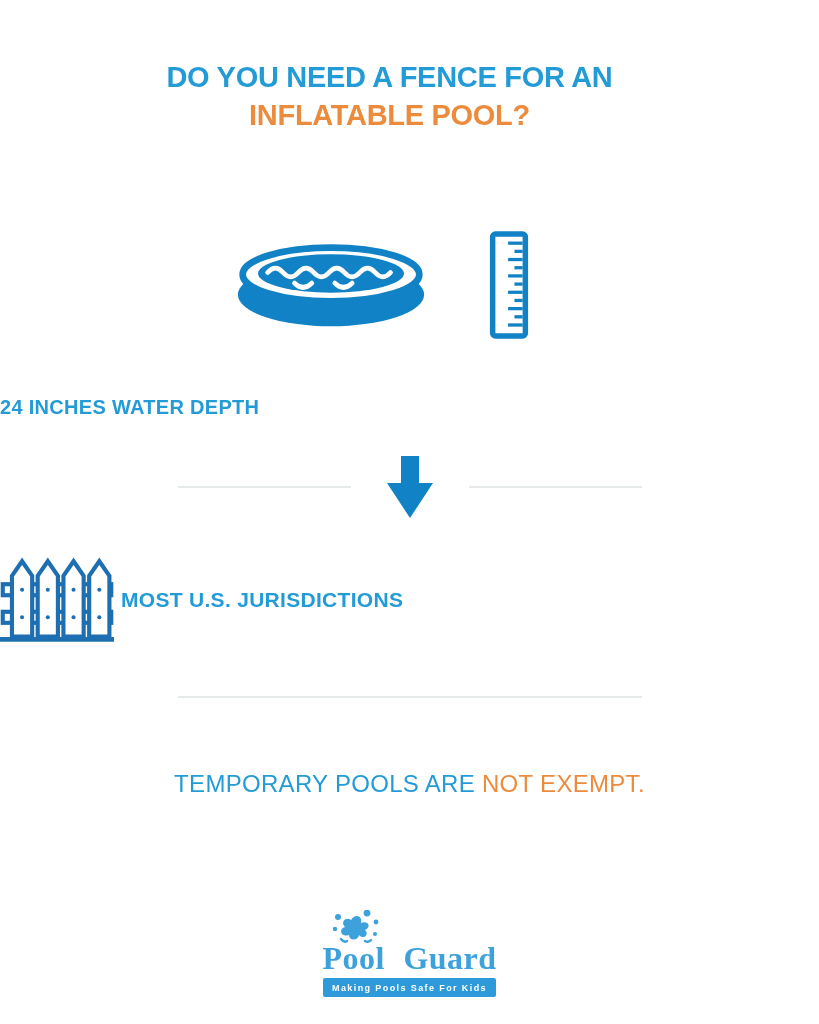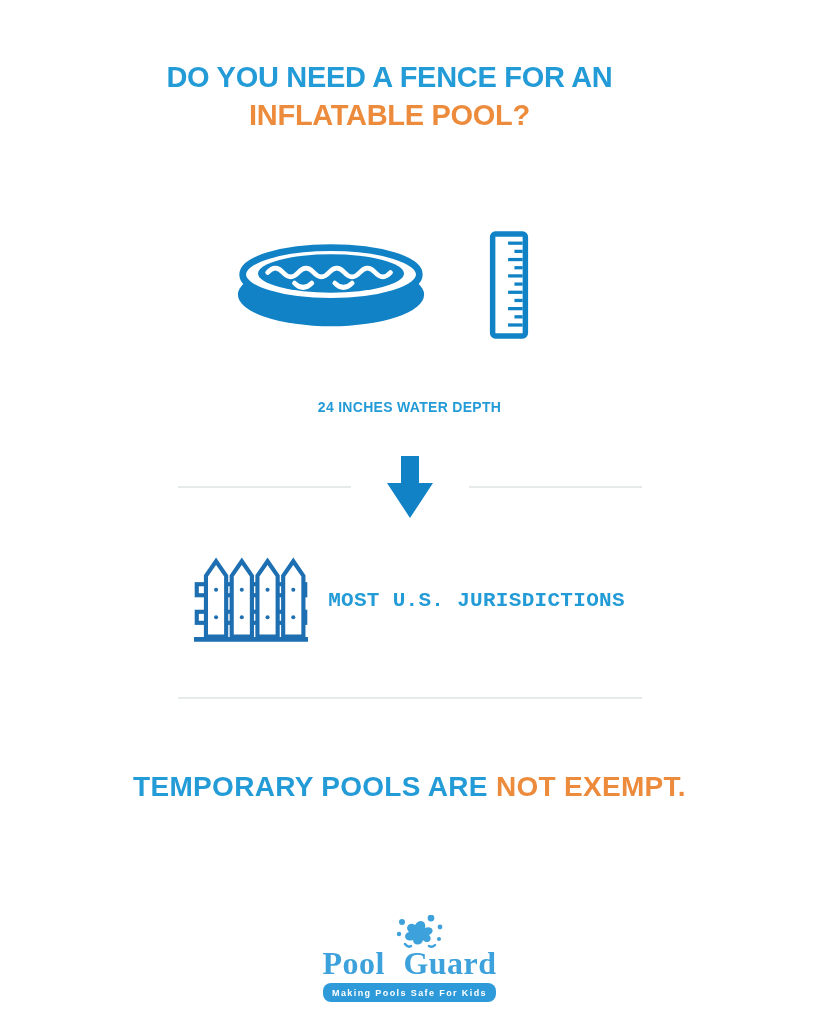--- a/index.html
+++ b/index.html
@@ -31,24 +31,23 @@
     display:flex;
     justify-content:center;
     align-items:center;
     gap:62px;
     transform:translateX(-28px);
   }
 
   
   .depth-caption {
     margin-top:48px;
-    text-align:center;
     color:#239bd7;
     font-weight:bold;
-    font-size:14px;
+    font-size:20px;
     line-height:26px;
     letter-spacing:0.3px;
   }
   .depth-caption span { display:block; }
 
   
   .arrow-band {
     margin:34px auto 0 auto;
     width:464px;
     height:66px;
@@ -56,24 +55,23 @@
     align-items:center;
     justify-content:center;
   }
   .divider-line { flex:1; height:2px; background:#e7eaea; }
   .arrow-wrap { margin:0 36px; display:flex; align-items:center; }
 
   
   .barrier-row {
     margin-top:32px;
     display:flex;
-    justify-content:center;
-    align-items:center;
-    gap:20px;
-    font-family:Liberation Mono, monospace;
+    justify-content:flex-start;
+    align-items:center;
+    gap:7px;
   }
   .barrier-text {
     color:#239bd7;
     font-weight:bold;
     font-size:21px;
     line-height:30px;
     letter-spacing:0.3px;
     text-align:center;
   }
   .barrier-text span { display:block; }
@@ -82,54 +80,54 @@
     margin:48px auto 0 auto;
     width:464px;
     height:2px;
     background:#e7eaea;
   }
 
   
   .exempt-line {
     margin-top:72px;
     text-align:center;
-    font-weight:bold;
-    font-size:28px;
+    font-weight:normal;
+    font-size:24px;
     letter-spacing:0.3px;
   }
   .exempt-blue { color:#239bd7; }
   .exempt-orange { color:#ed8b3d; }
 
   
   .logo {
     margin-top:112px;
     display:flex;
     flex-direction:column;
     align-items:center;
   }
-  .logo-brand-wrap { position:relative; text-align:center; }
+  .logo-brand-wrap { position:relative; }
   .splash { display:block; margin:0 auto -7px auto; transform:translateX(9px); }
   .brand-name {
     font-family:"Liberation Serif", serif;
     font-weight:bold;
     font-size:32px;
     line-height:34px;
     color:#3da1db;
     word-spacing:10px;
     letter-spacing:0.5px;
   }
   .brand-banner {
     margin-top:3px;
     background:#2e9ad9;
     color:#ffffff;
     font-size:9px;
     font-weight:bold;
     letter-spacing:1.4px;
     padding:5px 9px 4px 9px;
-    border-radius:8px;
+    border-radius:2px;
     white-space:nowrap;
   }
 </style>
 </head>
 <body>
 
 <div class="canvas">
 
   <div class="title-block">
     <span class="title-line1">DO YOU NEED A FENCE FOR AN</span>

